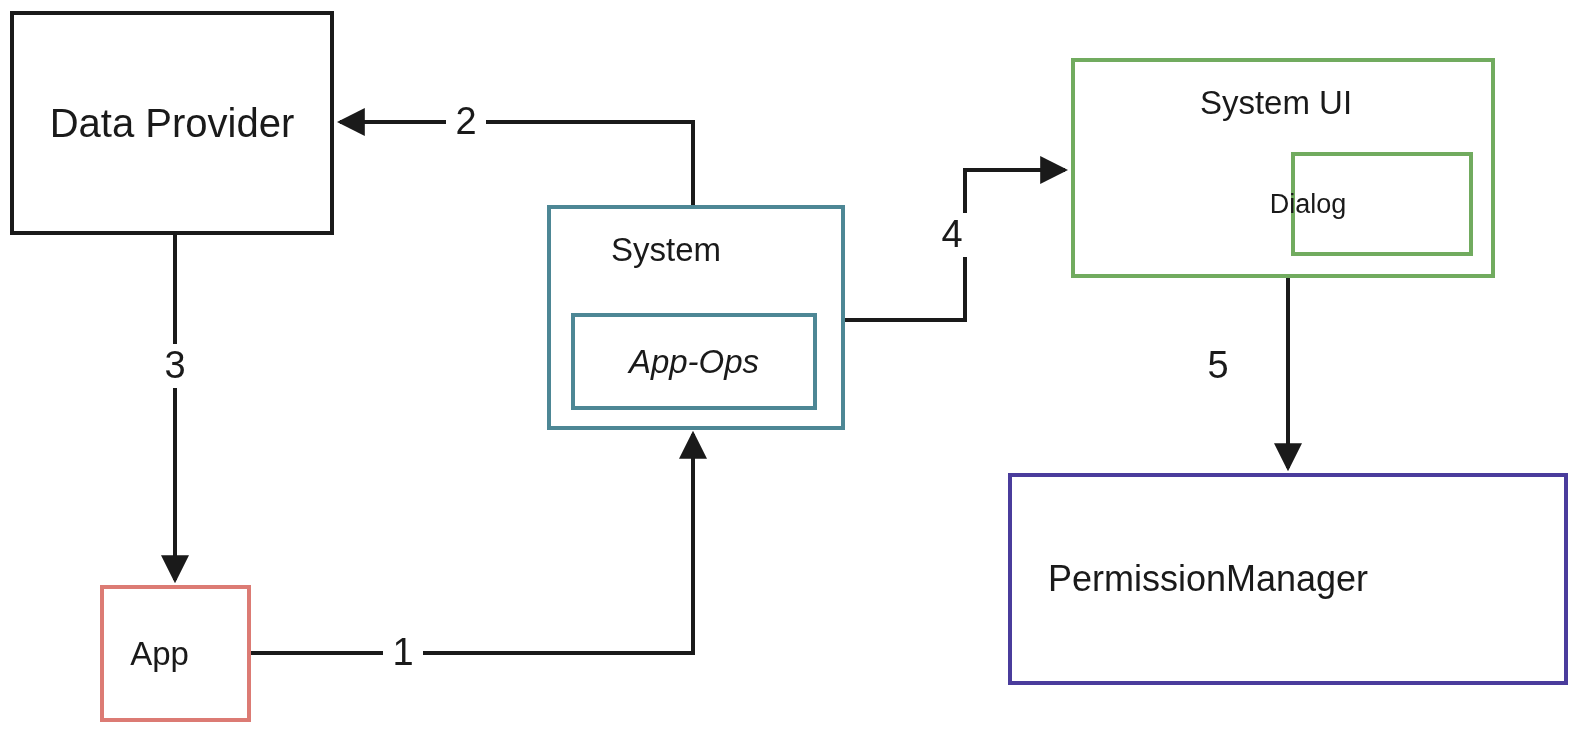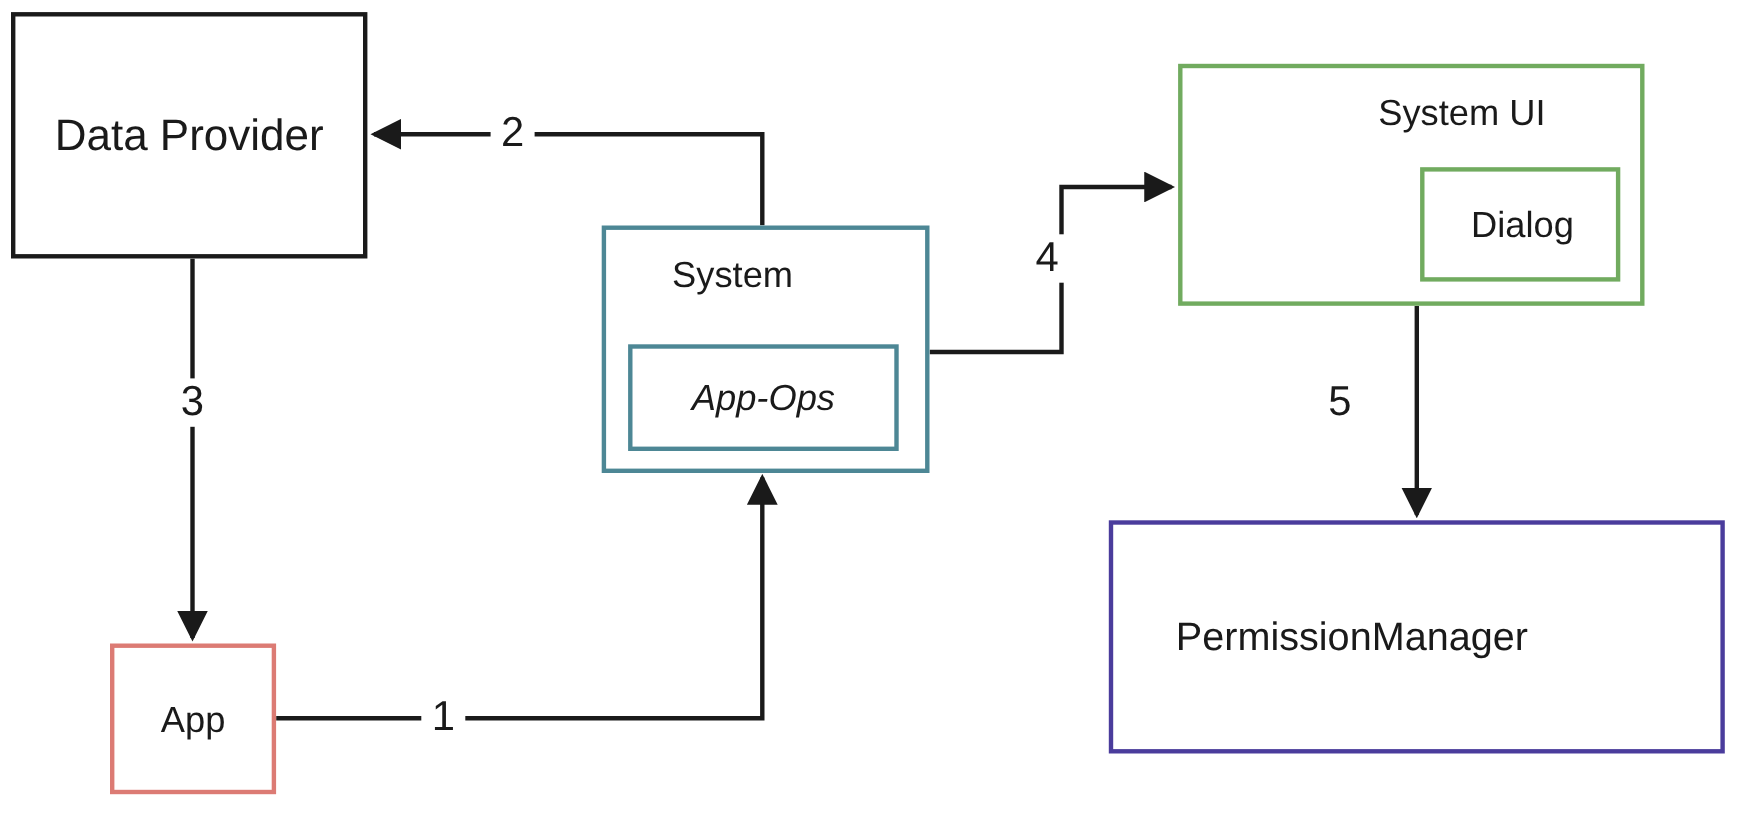--- a/index.html
+++ b/index.html
@@ -69,27 +69,27 @@
   </svg>
 
   <div id="nodes-layer">
       <div class="box" style="left: 10px; top: 11px; width: 324px; height: 224px; border: 4px solid rgb(26, 26, 26); background: rgb(255, 255, 255);"></div>
       <div class="node-label" style="font-size: 40px; left: 10px; width: 324px; top: 11px; height: 224px; line-height: 224px;">Data Provider</div>
       <div class="box" style="left: 547px; top: 205px; width: 298px; height: 225px; border: 4px solid rgb(77, 135, 149); background: rgb(255, 255, 255);"></div>
       <div class="node-label" style="font-size: 33px; left: 517px; width: 298px; top: 229px; height: 42.9px; line-height: 42.9px;">System</div>
       <div class="box" style="left: 571px; top: 313px; width: 246px; height: 97px; border: 4px solid rgb(77, 135, 149); background: rgb(255, 255, 255);"></div>
       <div class="node-label" style="font-size: 33px; left: 571px; width: 246px; top: 313px; height: 97px; line-height: 97px; font-style: italic;">App-Ops</div>
       <div class="box" style="left: 1071px; top: 58px; width: 424px; height: 220px; border: 4px solid rgb(113, 171, 95); background: rgb(255, 255, 255);"></div>
-      <div class="node-label" style="font-size: 33px; left: 1117px; width: 424px; top: 82px; height: 42.9px; line-height: 42.9px;">System UI</div>
+      <div class="node-label" style="font-size: 33px; left: 1064px; width: 424px; top: 82px; height: 42.9px; line-height: 42.9px;">System UI</div>
       <div class="box" style="left: 1291px; top: 152px; width: 182px; height: 104px; border: 4px solid rgb(113, 171, 95); background: rgb(255, 255, 255);"></div>
-      <div class="node-label" style="font-size: 33px; left: 1293px; width: 182px; top: 152px; height: 104px; line-height: 104px;">Dialog</div>
+      <div class="node-label" style="font-size: 27px; left: 1217px; width: 182px; top: 152px; height: 104px; line-height: 104px;">Dialog</div>
       <div class="box" style="left: 1008px; top: 473px; width: 560px; height: 212px; border: 4px solid rgb(74, 60, 156); background: rgb(255, 255, 255);"></div>
-      <div class="node-label" style="font-size: 36px; left: 991px; width: 476px; top: 473px; height: 212px; line-height: 212px;">PermissionManager</div>
+      <div class="node-label" style="font-size: 36px; left: 970px; width: 476px; top: 473px; height: 212px; line-height: 212px;">PermissionManager</div>
       <div class="box" style="left: 100px; top: 585px; width: 151px; height: 137px; border: 4px solid rgb(220, 123, 116); background: rgb(255, 255, 255);"></div>
-      <div class="node-label" style="font-size: 33px; left: 100px; width: 151px; top: 585px; height: 137px; line-height: 137px;">App</div>
+      <div class="node-label" style="font-size: 33px; left: 84px; width: 151px; top: 585px; height: 137px; line-height: 137px;">App</div>
     </div>
   <div id="edge-labels-layer">
       <div class="edge-label" style="font-size: 38px; width: 40px; height: 43.7px; line-height: 43.7px; left: 383px; top: 631.15px;">1</div>
       <div class="edge-label" style="font-size: 38px; width: 40px; height: 43.7px; line-height: 43.7px; left: 446px; top: 100.15px;">2</div>
       <div class="edge-label" style="font-size: 38px; width: 40px; height: 43.7px; line-height: 43.7px; left: 155px; top: 344.15px;">3</div>
       <div class="edge-label" style="font-size: 38px; width: 40px; height: 43.7px; line-height: 43.7px; left: 932px; top: 213.15px;">4</div>
       <div class="edge-label" style="font-size: 38px; width: 40px; height: 43.7px; line-height: 43.7px; left: 1198px; top: 344.15px;">5</div>
     </div>
 
 </div>

